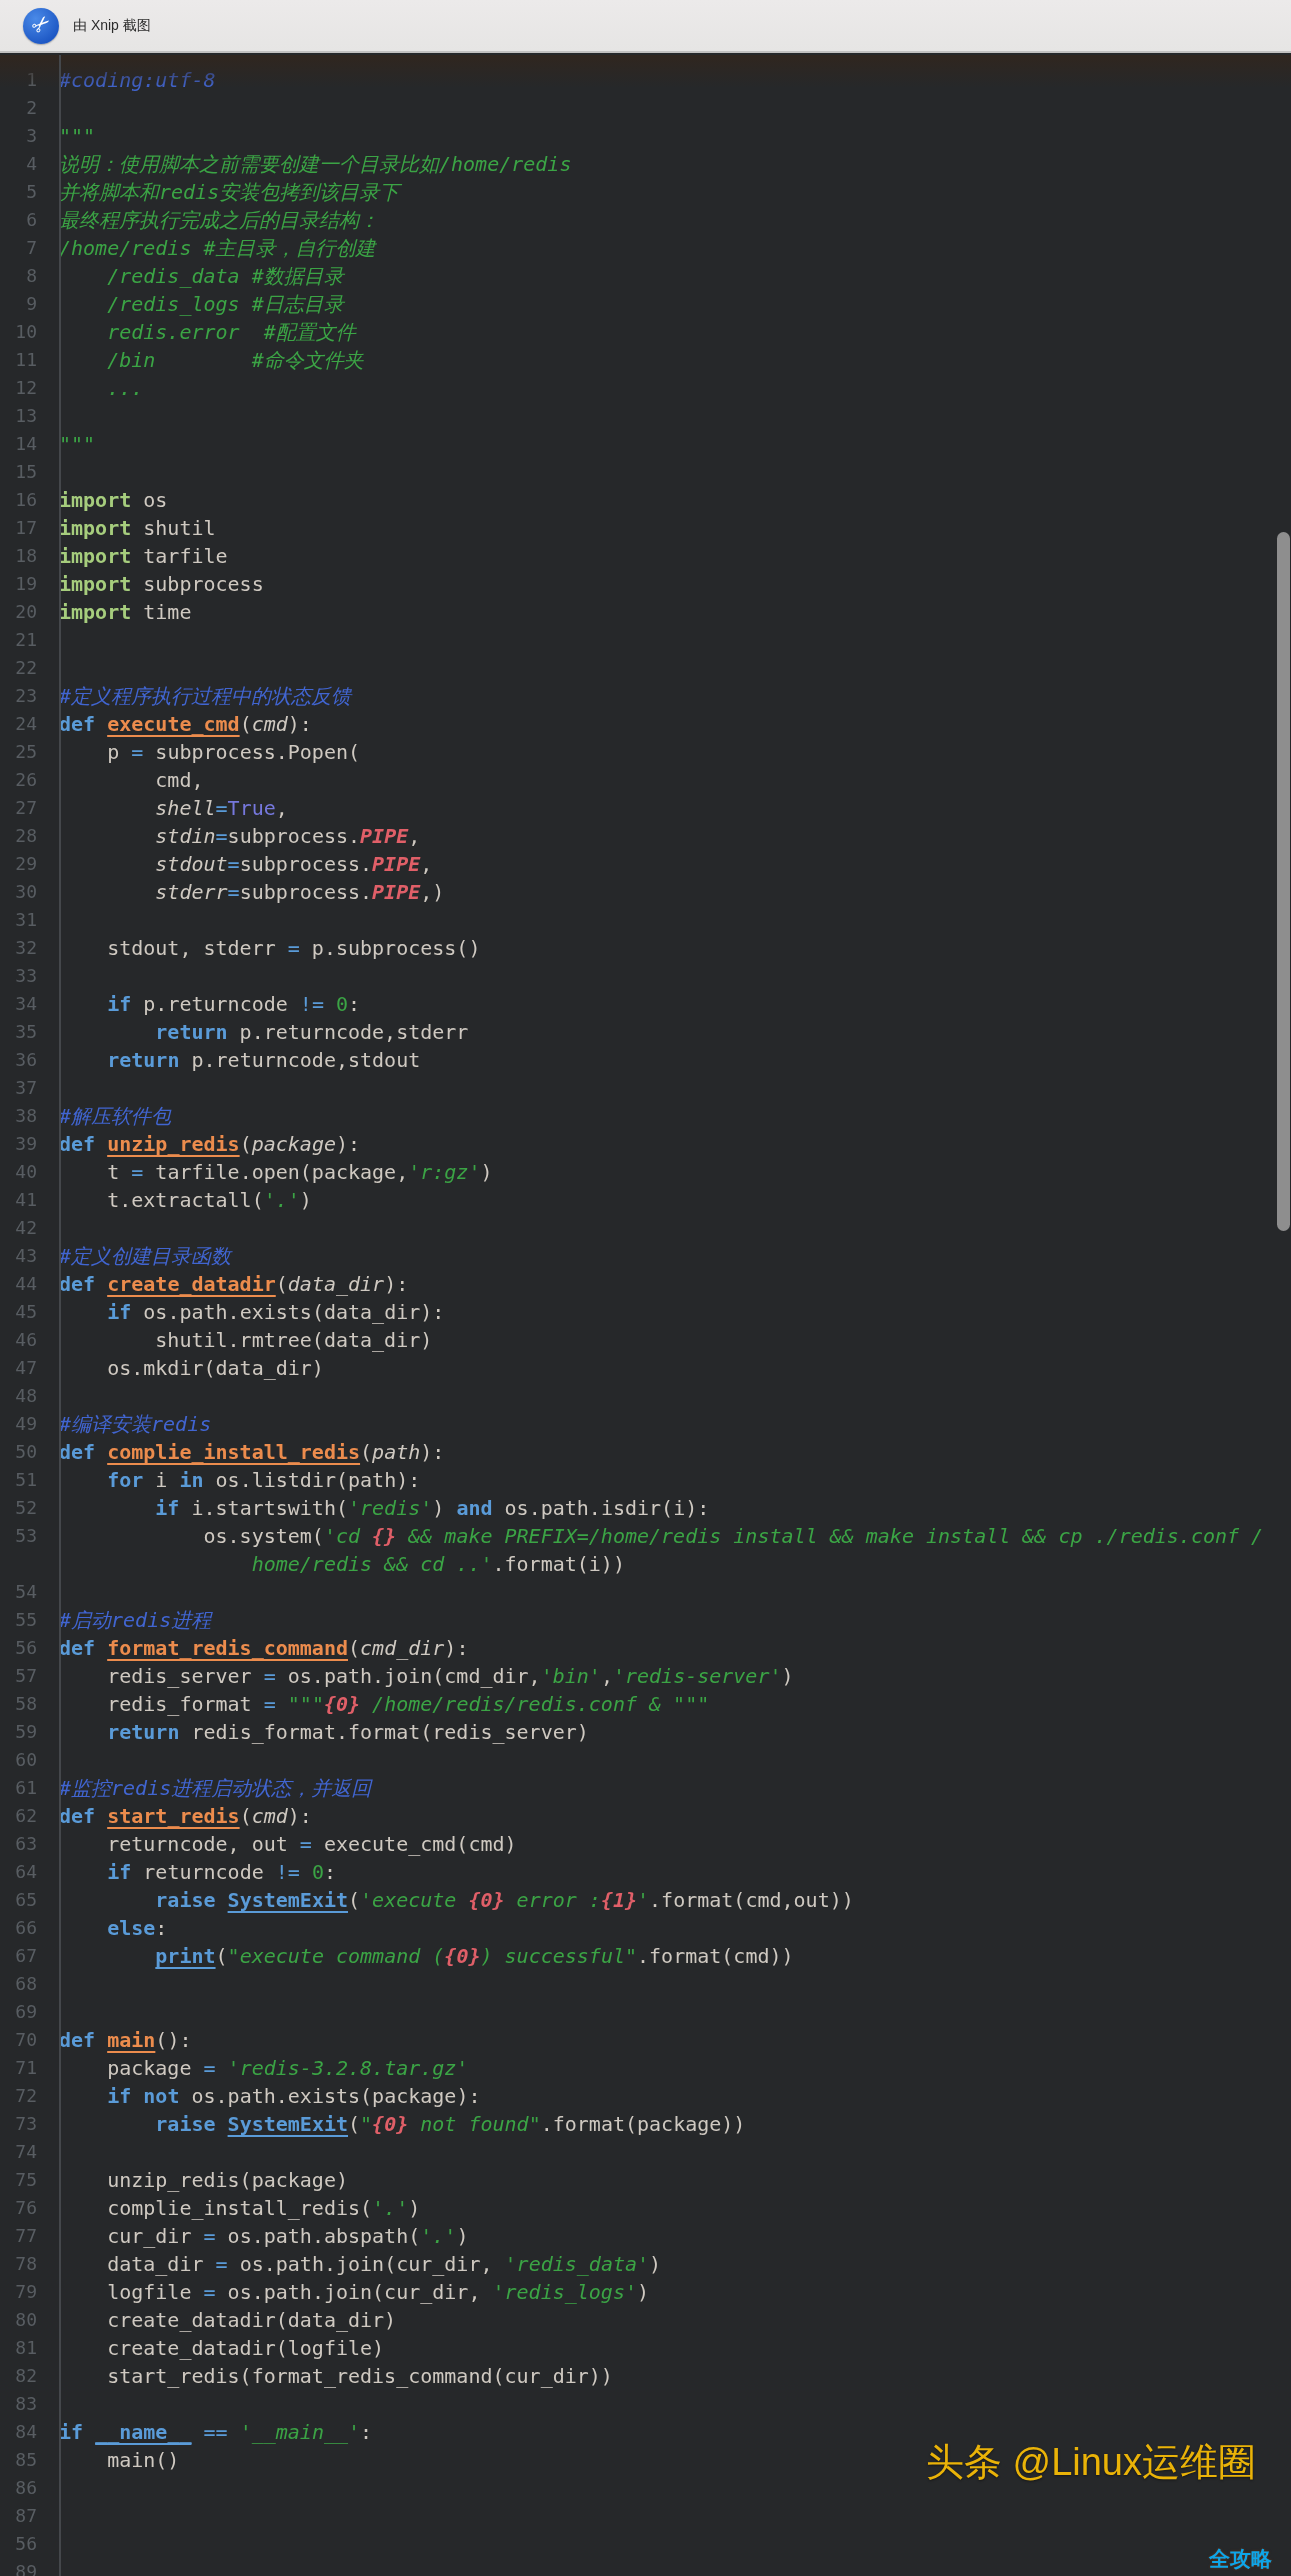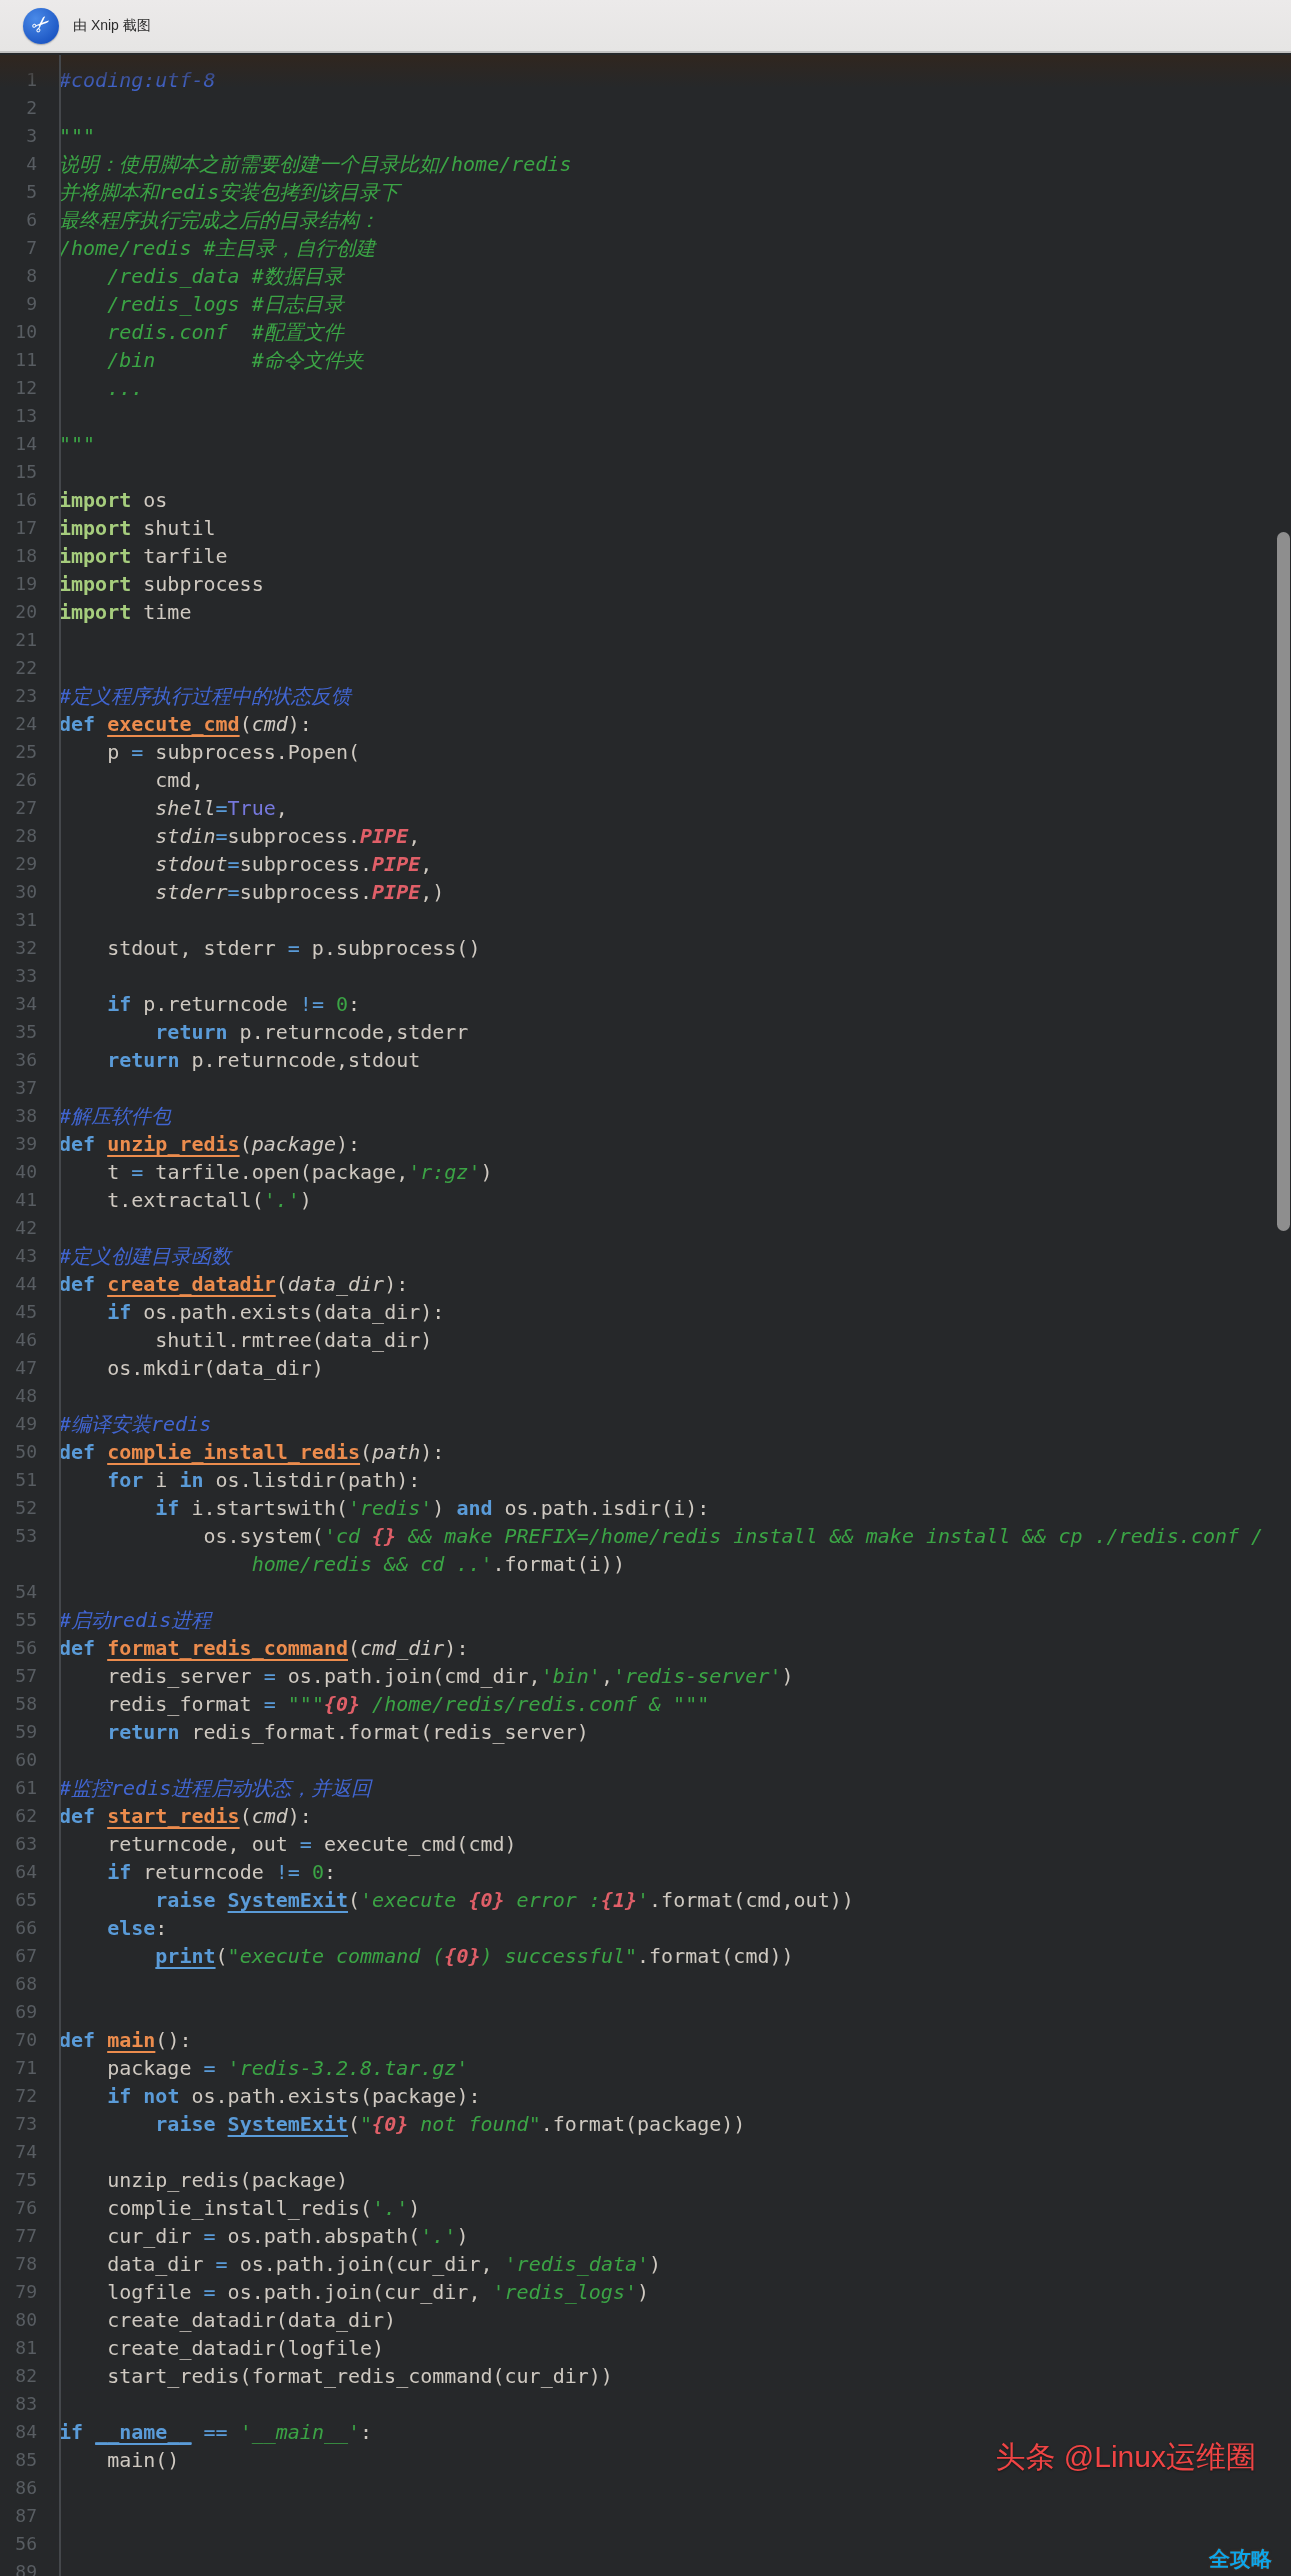--- a/index.html
+++ b/index.html
@@ -48,21 +48,21 @@
   .tk-x { color:var(--tk-k,#5a9bd8); font-weight:bold; text-decoration:underline;
           text-underline-offset:3.9px; }
 
   
   #scroll-thumb { position:absolute; right:2.3px; top:532px; width:13px; height:699px;
                   background:#8e8e8e; border-radius:7px; }
 
   
   #wm-main { position:absolute; right:36px; top:2437px;
              font-family:"Liberation Sans","DejaVu Sans",sans-serif;
-             font-size:30px; color:#ef4444; text-shadow:0 0.8px 2.3px rgba(0,0,0,.45); }
+             font-size:38px; color:#eab308; text-shadow:0 0.8px 2.3px rgba(0,0,0,.45); }
   #wm-corner { position:absolute; right:20px; top:2545px;
                font-family:"Liberation Sans","DejaVu Sans",sans-serif;
                font-size:21px; font-weight:bold; color:#0ea5e9;
                text-shadow:0 0 2.3px #6e3510; }
 </style>
 </head>
 <body>
 
 <div id="window">
 
@@ -78,21 +78,21 @@
     <div id="code-area">
         <div class="row"><span class="ln">1</span><span class="codeline"><span class="tk-c">#coding:utf-8</span></span></div>
         <div class="row"><span class="ln">2</span><span class="codeline"></span></div>
         <div class="row"><span class="ln">3</span><span class="codeline"><span class="tk-s">"""</span></span></div>
         <div class="row"><span class="ln">4</span><span class="codeline"><span class="tk-s">说明：使用脚本之前需要创建一个目录比如/home/redis</span></span></div>
         <div class="row"><span class="ln">5</span><span class="codeline"><span class="tk-s">并将脚本和redis安装包拷到该目录下</span></span></div>
         <div class="row"><span class="ln">6</span><span class="codeline"><span class="tk-s">最终程序执行完成之后的目录结构：</span></span></div>
         <div class="row"><span class="ln">7</span><span class="codeline"><span class="tk-s">/home/redis #主目录，自行创建</span></span></div>
         <div class="row"><span class="ln">8</span><span class="codeline"><span class="tk-s">    /redis_data #数据目录</span></span></div>
         <div class="row"><span class="ln">9</span><span class="codeline"><span class="tk-s">    /redis_logs #日志目录</span></span></div>
-        <div class="row"><span class="ln">10</span><span class="codeline"><span class="tk-s">    redis.conf  #配置文件</span></span></div>
+        <div class="row"><span class="ln">10</span><span class="codeline"><span class="tk-s">    redis.error  #配置文件</span></span></div>
         <div class="row"><span class="ln">11</span><span class="codeline"><span class="tk-s">    /bin        #命令文件夹</span></span></div>
         <div class="row"><span class="ln">12</span><span class="codeline"><span class="tk-s">    ...</span></span></div>
         <div class="row"><span class="ln">13</span><span class="codeline"></span></div>
         <div class="row"><span class="ln">14</span><span class="codeline"><span class="tk-s">"""</span></span></div>
         <div class="row"><span class="ln">15</span><span class="codeline"></span></div>
         <div class="row"><span class="ln">16</span><span class="codeline"><span class="tk-i">import</span><span class="tk-d"> os</span></span></div>
         <div class="row"><span class="ln">17</span><span class="codeline"><span class="tk-i">import</span><span class="tk-d"> shutil</span></span></div>
         <div class="row"><span class="ln">18</span><span class="codeline"><span class="tk-i">import</span><span class="tk-d"> tarfile</span></span></div>
         <div class="row"><span class="ln">19</span><span class="codeline"><span class="tk-i">import</span><span class="tk-d"> subprocess</span></span></div>
         <div class="row"><span class="ln">20</span><span class="codeline"><span class="tk-i">import</span><span class="tk-d"> time</span></span></div>

